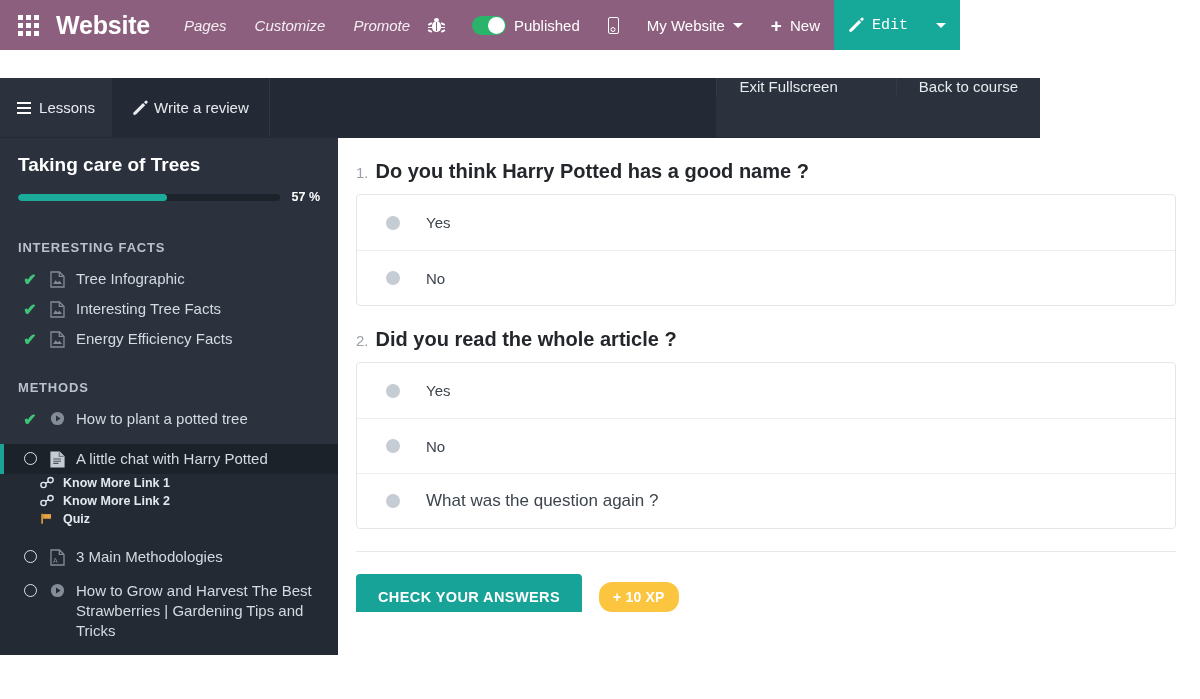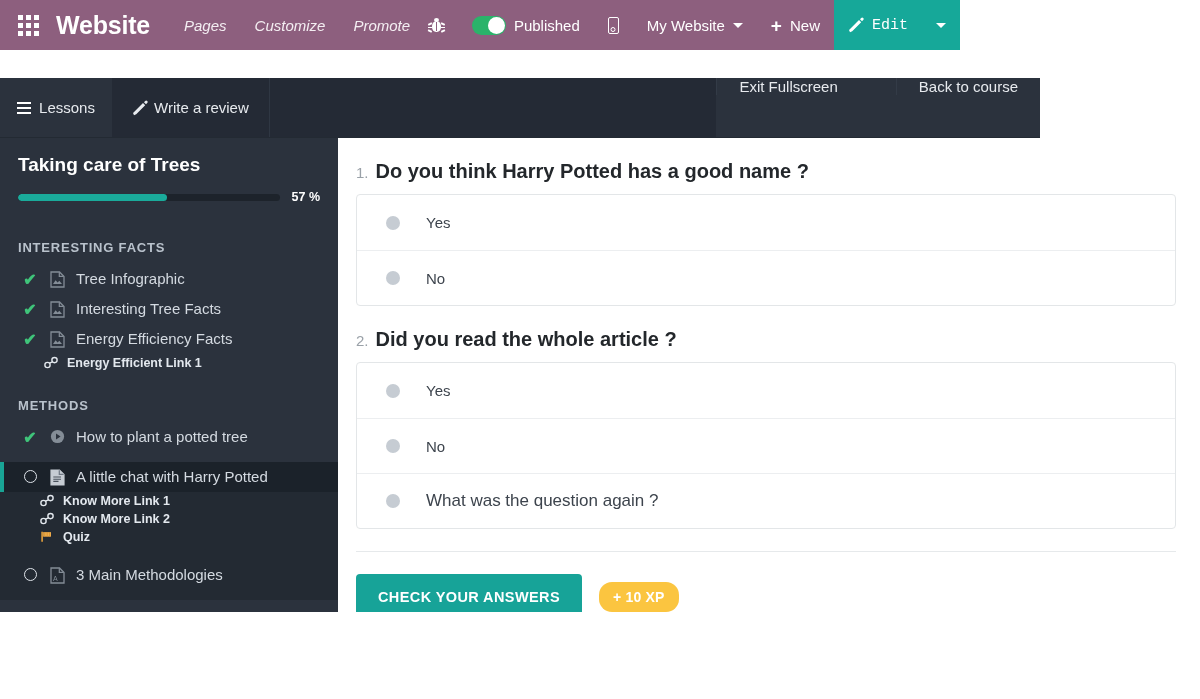--- a/index.html
+++ b/index.html
@@ -342,28 +342,20 @@
           </span>
         <span class="ficon">
           <svg width="15" height="17" viewBox="0 0 15 17">
             <path d="M1 1 h8.5 L14 5.5 V16 H1 Z" fill="none" stroke="#848d97" stroke-width="1.3"></path>
             <path d="M9.3 1.3 V5.4 H13.6" fill="none" stroke="#848d97" stroke-width="1.2"></path>
             <path d="M3 13 L5.6 9.3 L7.6 11.6 L9.3 9.8 L12 13 Z" fill="#848d97"></path>
           </svg>
         </span>
         <span class="lbl">Energy Efficiency Facts</span>
       </div>
-      <div class="subitem">
-        <svg class="link-icon" viewBox="0 0 16 14">
-          <circle cx="4" cy="9.8" r="3" fill="none" stroke="#e3e8ee" stroke-width="1.6"></circle>
-          <circle cx="12" cy="4.2" r="3" fill="none" stroke="#e3e8ee" stroke-width="1.6"></circle>
-          <path d="M6.3 7.8 L9.7 6.2" stroke="#e3e8ee" stroke-width="1.6"></path>
-        </svg>
-        <span>Energy Efficient Link 1</span>
-      </div>
     </div>
 
     <div class="sec-head">METHODS</div>
     <div class="sec-block">
       <div class="item">
         <span class="status">
             <span class="check">✔</span>
           </span>
         <span class="ficon">
           <svg width="15" height="15" viewBox="0 0 15 15">
@@ -422,20 +414,32 @@
           </span>
         <span class="ficon">
           <svg width="15" height="17" viewBox="0 0 15 17">
             <path d="M1 1 h8.5 L14 5.5 V16 H1 Z" fill="none" stroke="#848d97" stroke-width="1.3"></path>
             <path d="M9.3 1.3 V5.4 H13.6" fill="none" stroke="#848d97" stroke-width="1.2"></path>
             <text x="3" y="13.6" font-size="7" fill="#848d97" font-family="Liberation Sans, sans-serif">A</text>
           </svg>
         </span>
         <span class="lbl">3 Main Methodologies</span>
       </div>
+      <div class="item" style="padding-top:9px;">
+        <span class="status">
+            <span class="circle-o"></span>
+          </span>
+        <span class="ficon">
+          <svg width="15" height="15" viewBox="0 0 15 15">
+            <circle cx="7.5" cy="7.5" r="6.6" fill="#848d97"></circle>
+            <path d="M6 4.4 L10.6 7.5 L6 10.6 Z" fill="#232a33"></path>
+          </svg>
+        </span>
+        <span class="lbl" style="max-width:250px;">How to Grow and Harvest The Best Strawberries | Gardening Tips and Tricks</span>
+      </div>
     </div>
 
     <div class="sidebar-tail"></div>
   </div>
 
   <div class="main">
 
     <div class="q-title">
       <span class="q-num">1.</span>
       <span>Do you think Harry Potted has a good name ?</span>

